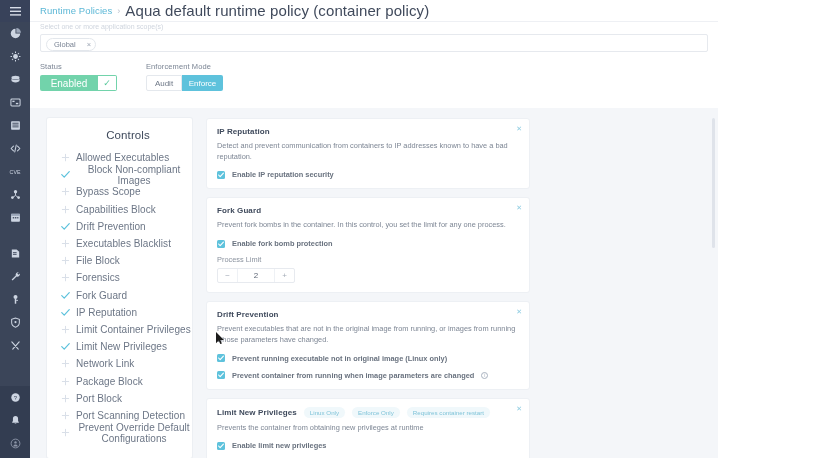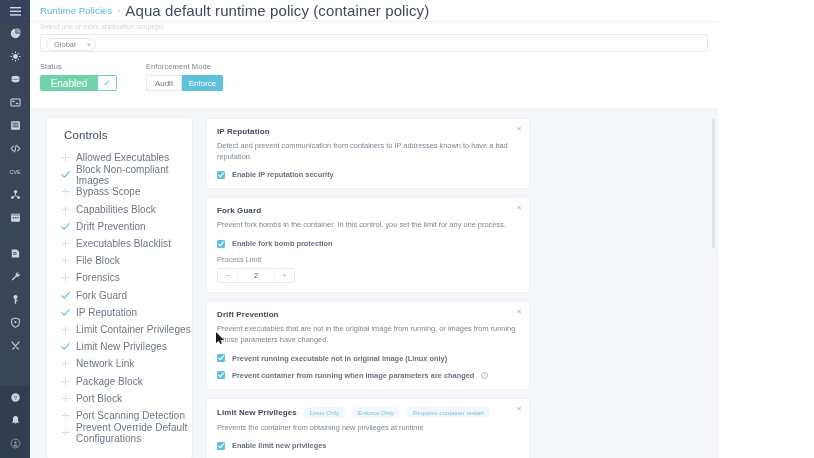--- a/index.html
+++ b/index.html
@@ -134,20 +134,21 @@
 
   
   .controls-panel {
     width: 145px; flex: 0 0 145px;
     background: #ffffff;
     border-radius: 2px;
     padding: 11px 0 0 0;
     height: 100%;
     overflow: hidden;
     box-shadow: 0 0 0 1px #eceff3;
+    text-align: center;
   }
   .controls-title {
     font-size: 11.5px; color: #3f4a5c; font-weight: 400;
     padding: 0 0 8px 17px; letter-spacing: .1px;
   }
   .ctrl-item {
     display: flex; align-items: center;
     height: 17.2px;
     padding-left: 14px;
     cursor: pointer;

